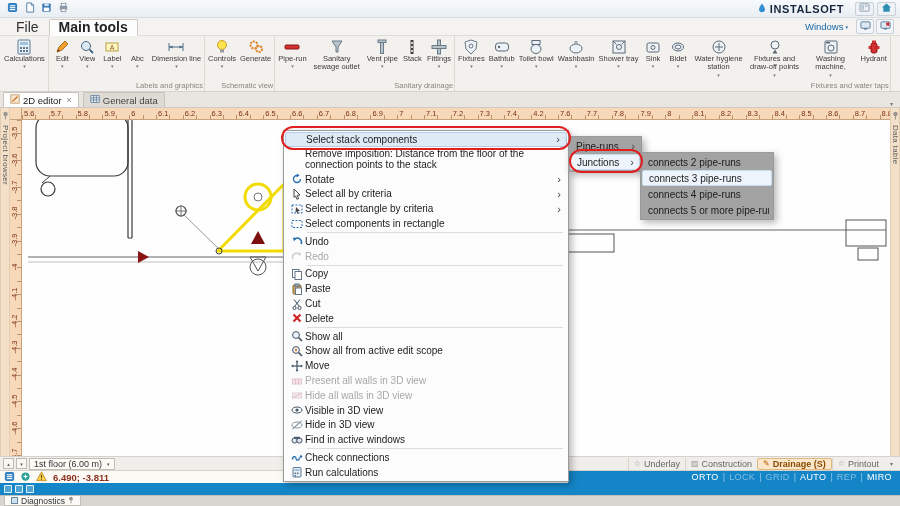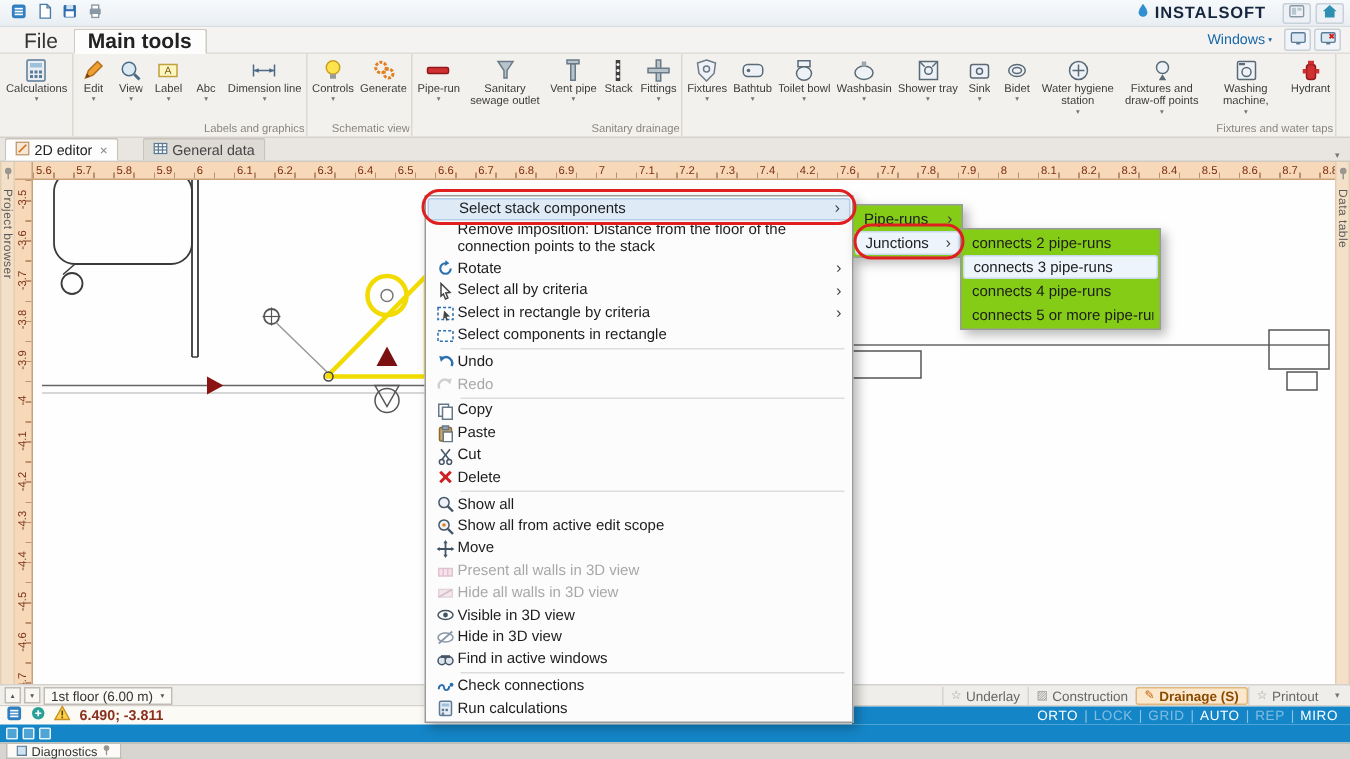--- a/index.html
+++ b/index.html
@@ -92,21 +92,21 @@
 .mi{display:flex;align-items:center;height:14.8px;padding:0 4px 0 3px;font-size:10px;color:#1c1c1c;cursor:pointer}
 .mi.two{height:25px}
 .mi.two .mil{white-space:normal;line-height:1.12}
 .mic{width:17px;display:flex;align-items:center;justify-content:center;flex:none}
 .mil{flex:1;white-space:nowrap;overflow:hidden}
 .mia{flex:none;font-size:11px;color:#444;padding-right:2px;width:8px;text-align:right}
 .mi.hl{background:#dfeaf7;border:1px solid #b4cce8;border-radius:2px}
 .mi.dis{color:#a8a8a8;cursor:default}
 .mi.dis svg{opacity:.45}
 .msep{height:1px;background:#dcdcdc;margin:1px 4px 1px 22px}
-.submenu{position:absolute;background:#84cc16;border:1px solid #9a9a9a;box-shadow:3px 3px 7px rgba(0,0,0,.28);padding:1px}
+.submenu{position:absolute;background:#a3a3a3;border:1px solid #9a9a9a;box-shadow:3px 3px 7px rgba(0,0,0,.28);padding:1px}
 #submenu-stack{left:568px;top:136px;width:74px;z-index:42}
 #submenu-junctions{left:640px;top:152px;width:134px;z-index:44}
 .smi{display:flex;align-items:center;height:16px;padding:0 3px 0 6px;font-size:10px;color:#1c1c1c;cursor:pointer}
 .smi .mil{flex:1}
 .smi.hl{background:#eef4fb;border:1px solid #c8daee;border-radius:2px}
 .annot{position:absolute;border:2px solid #e02020;border-radius:13px;z-index:60;pointer-events:none}
 #annot-stack{left:281px;top:126px;width:290px;height:24px}
 #annot-junctions{left:569px;top:149px;width:74px;height:24px}
 </style>
 </head>
@@ -472,21 +472,21 @@
               <span class="rlabel">Hydrant</span>
               <span class="rarrow"></span>
             </div>
           </div>
           <div class="rcaption">Fixtures and water taps</div>
         </div>
       </div>
   </div>
 
   <div class="doctabs">
-    <span style="display:flex;gap:16px;align-items:flex-end">
+    <span style="display:flex;gap:4px;align-items:flex-end">
         <div class="dtab active">
           <span><svg width="10" height="10" viewBox="0 0 12 12" aria-hidden="true">
               <rect x="1" y="1" width="10" height="10" fill="#f6e8d2" stroke="#c09468"></rect>
               <line x1="3" y1="9" x2="9" y2="3" stroke="#d07020" stroke-width="1.4"></line>
             </svg></span>
           <span>2D editor</span>
           <span class="dclose">×</span>
         </div>
         <div class="dtab">
           <span><svg width="10" height="10" viewBox="0 0 12 12" aria-hidden="true">

